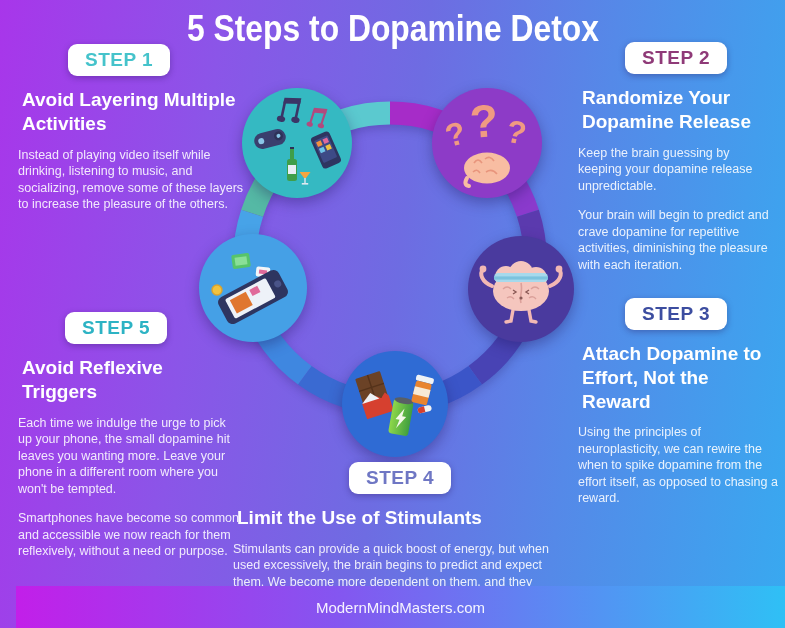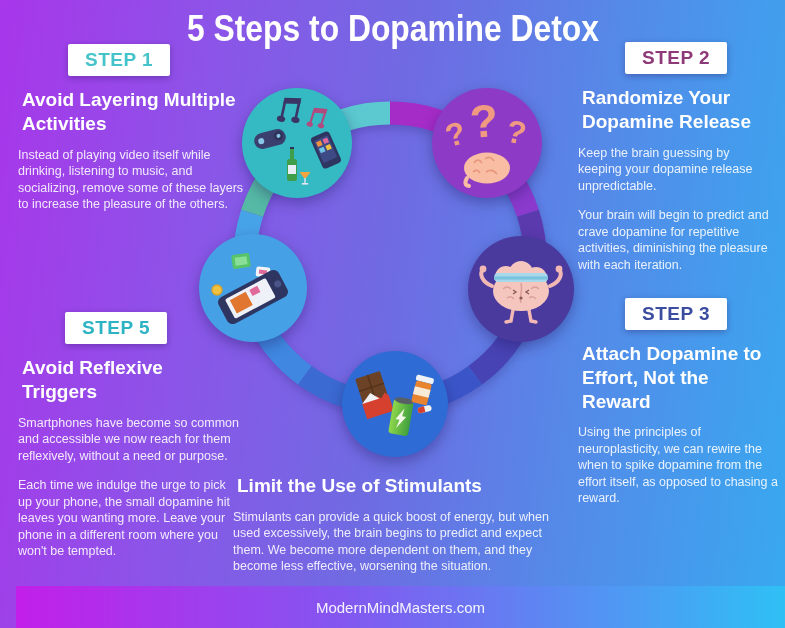--- a/index.html
+++ b/index.html
@@ -9,21 +9,21 @@
   }
   .bg{position:absolute;inset:0;z-index:0;}
   svg.diagram{position:absolute;inset:0;z-index:2;}
   .title{
     position:absolute;top:8px;left:50%;
     transform:translateX(-50%) scaleX(0.86);transform-origin:center;
     font-size:37px;font-weight:bold;color:#ffffff;white-space:nowrap;z-index:3;
   }
   .step{position:absolute;z-index:3;color:#fff;}
   .badge{
-    display:inline-block;background:#ffffff;border-radius:2px;
+    display:inline-block;background:#ffffff;border-radius:9px;
     padding:5px 17px;font-size:19px;font-weight:bold;letter-spacing:.5px;
     box-shadow:0 2px 6px rgba(40,20,90,.35);
   }
   .step h3{margin:12px 0 0 4px;font-size:19px;line-height:1.25;color:#fff;}
   .step p{margin:11px 0 0 0;font-size:12.5px;line-height:1.32;color:rgba(255,255,255,.88);}
   .step p + p{margin-top:13px;}
   #step1{left:18px;top:44px;width:228px;}
   #step1 .badge{margin-left:50px;}
   #step2{left:578px;top:42px;width:198px;}
   #step2 .badge{margin-left:47px;}
@@ -210,26 +210,27 @@
   <p>Your brain will begin to predict and crave dopamine for repetitive activities, diminishing the pleasure with each iteration.</p>
 </div>
 
 <div class="step" id="step3">
   <div class="badge" style="color: rgb(60, 77, 160);">STEP 3</div>
   <h3>Attach Dopamine to Effort, Not the Reward</h3>
   <p>Using the principles of neuroplasticity, we can rewire the when to spike dopamine from the effort itself, as opposed to chasing a reward.</p>
 </div>
 
 <div class="step" id="step4">
+  <div class="badge" style="color: rgb(111, 119, 196);">STEP 4</div>
   <h3>Limit the Use of Stimulants</h3>
   <p>Stimulants can provide a quick boost of energy, but when used excessively, the brain begins to predict and expect them. We become more dependent on them, and they become less effective, worsening the situation.</p>
 </div>
 
 <div class="step" id="step5">
   <div class="badge" style="color: rgb(45, 179, 196);">STEP 5</div>
   <h3>Avoid Reflexive Triggers</h3>
+  <p>Each time we indulge the urge to pick up your phone, the small dopamine hit leaves you wanting more. Leave your phone in a different room where you won't be tempted.</p>
   <p>Smartphones have become so common and accessible we now reach for them reflexively, without a need or purpose.</p>
-  <p>Each time we indulge the urge to pick up your phone, the small dopamine hit leaves you wanting more. Leave your phone in a different room where you won't be tempted.</p>
 </div>
 
 <div class="footer-band" style="background: linear-gradient(90deg, rgb(194, 31, 233) 0%, rgb(132, 86, 240) 42%, rgb(47, 192, 245) 100%);">
   <span>ModernMindMasters.com</span>
 </div>
 
 </body></html>

